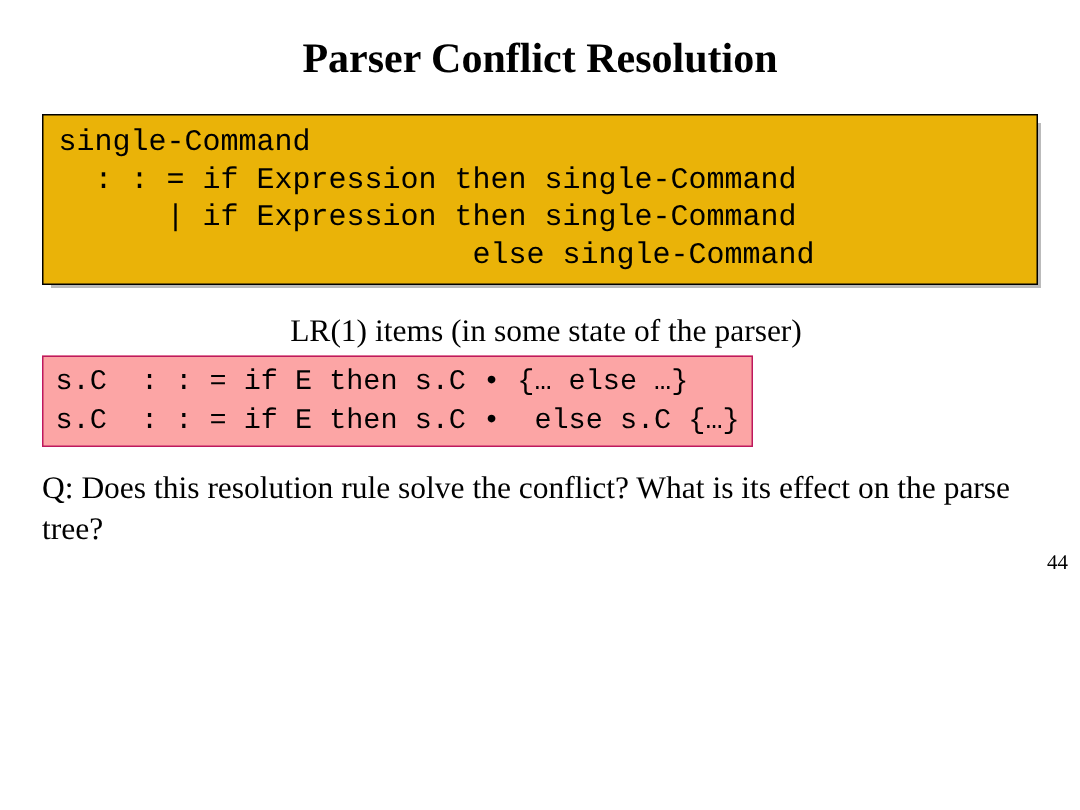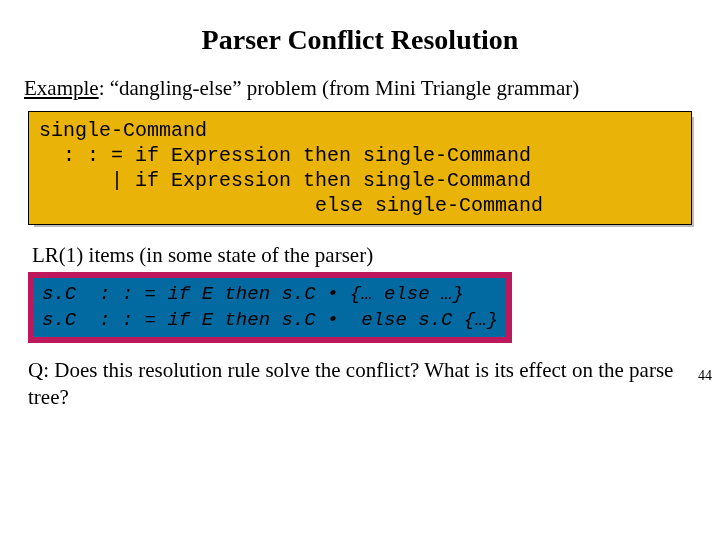--- a/index.html
+++ b/index.html
@@ -47,36 +47,36 @@
     background: #eab308;
     padding: 6px 10px 6px 10px;
     font-family: "Courier New", Courier, monospace;
     font-size: 20px;
     line-height: 1.25;
     white-space: pre;
   }
   .lr-caption {
     font-size: 21px;
     margin: 0 0 4px 8px;
+    text-align: center;
   }
   .lr-row {
     display: flex;
     align-items: flex-start;
     margin: 0 4px 14px 4px;
   }
   .items-box {
-    border: 6px solid #be185d;
-    background: #0369a1;
+    border: 1px solid #be185d;
+    background: #fca5a5;
     font-family: "Courier New", Courier, monospace;
     font-size: 19px;
     line-height: 1.35;
     padding: 4px 8px;
     white-space: pre;
     flex: 0 0 auto;
-    font-style: italic;
   }
   .conflict {
     color: #c00000;
     font-size: 21px;
     text-align: center;
     margin-left: 18px;
     line-height: 1.2;
     padding-top: 4px;
   }
   .resolution {
@@ -96,23 +96,20 @@
     color: #000;
   }
 </style>
 </head>
 <body>
 
 <div class="slide">
 
   <div class="title">Parser Conflict Resolution</div>
 
-  <div class="example-line">
-    <span class="underline">Example</span><span>: “dangling-else” problem (from Mini Triangle grammar)</span>
-  </div>
 
   <div class="grammar-box">
     <div class="shadow"></div>
     <div class="front">single-Command
   : : = if Expression then single-Command
       | if Expression then single-Command
                        else single-Command</div>
   </div>
 
   <div class="lr-caption">LR(1) items (in some state of the parser)</div>

